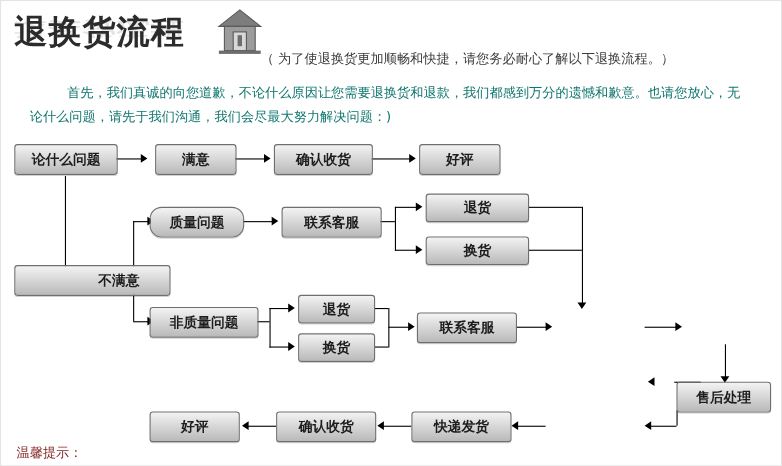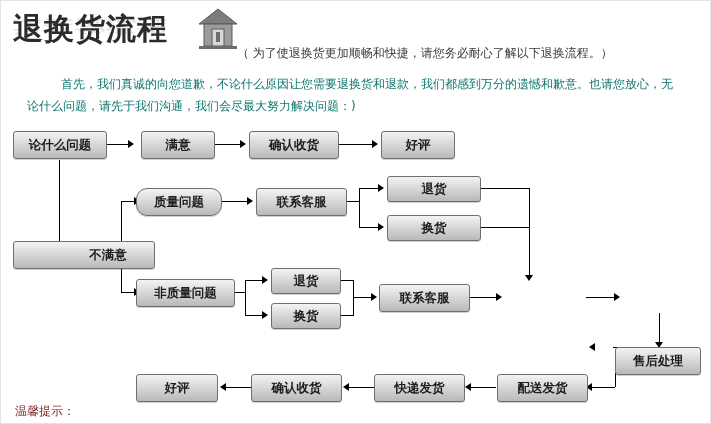--- a/index.html
+++ b/index.html
@@ -192,18 +192,17 @@
   <div class="node" style="left:386px;top:214px;width:92px;height:24px;">换货</div>
 
   <div class="node" style="left:135px;top:278px;width:97px;height:26px;">非质量问题</div>
   <div class="node" style="left:270px;top:267px;width:68px;height:24px;">退货</div>
   <div class="node" style="left:270px;top:302px;width:68px;height:24px;">换货</div>
   <div class="node" style="left:378px;top:283px;width:89px;height:26px;">联系客服</div>
 
 
   <div class="node" style="left:614px;top:346px;width:84px;height:26px;">售后处理</div>
 
-  <div class="node" style="left:496px;top:373px;width:89px;height:26px;">配送发货</div>
   <div class="node" style="left:373px;top:373px;width:89px;height:26px;">快递发货</div>
   <div class="node" style="left:250px;top:373px;width:89px;height:26px;">确认收货</div>
   <div class="node" style="left:135px;top:373px;width:80px;height:26px;">好评</div>
 
 </div>
 
 </body></html>

